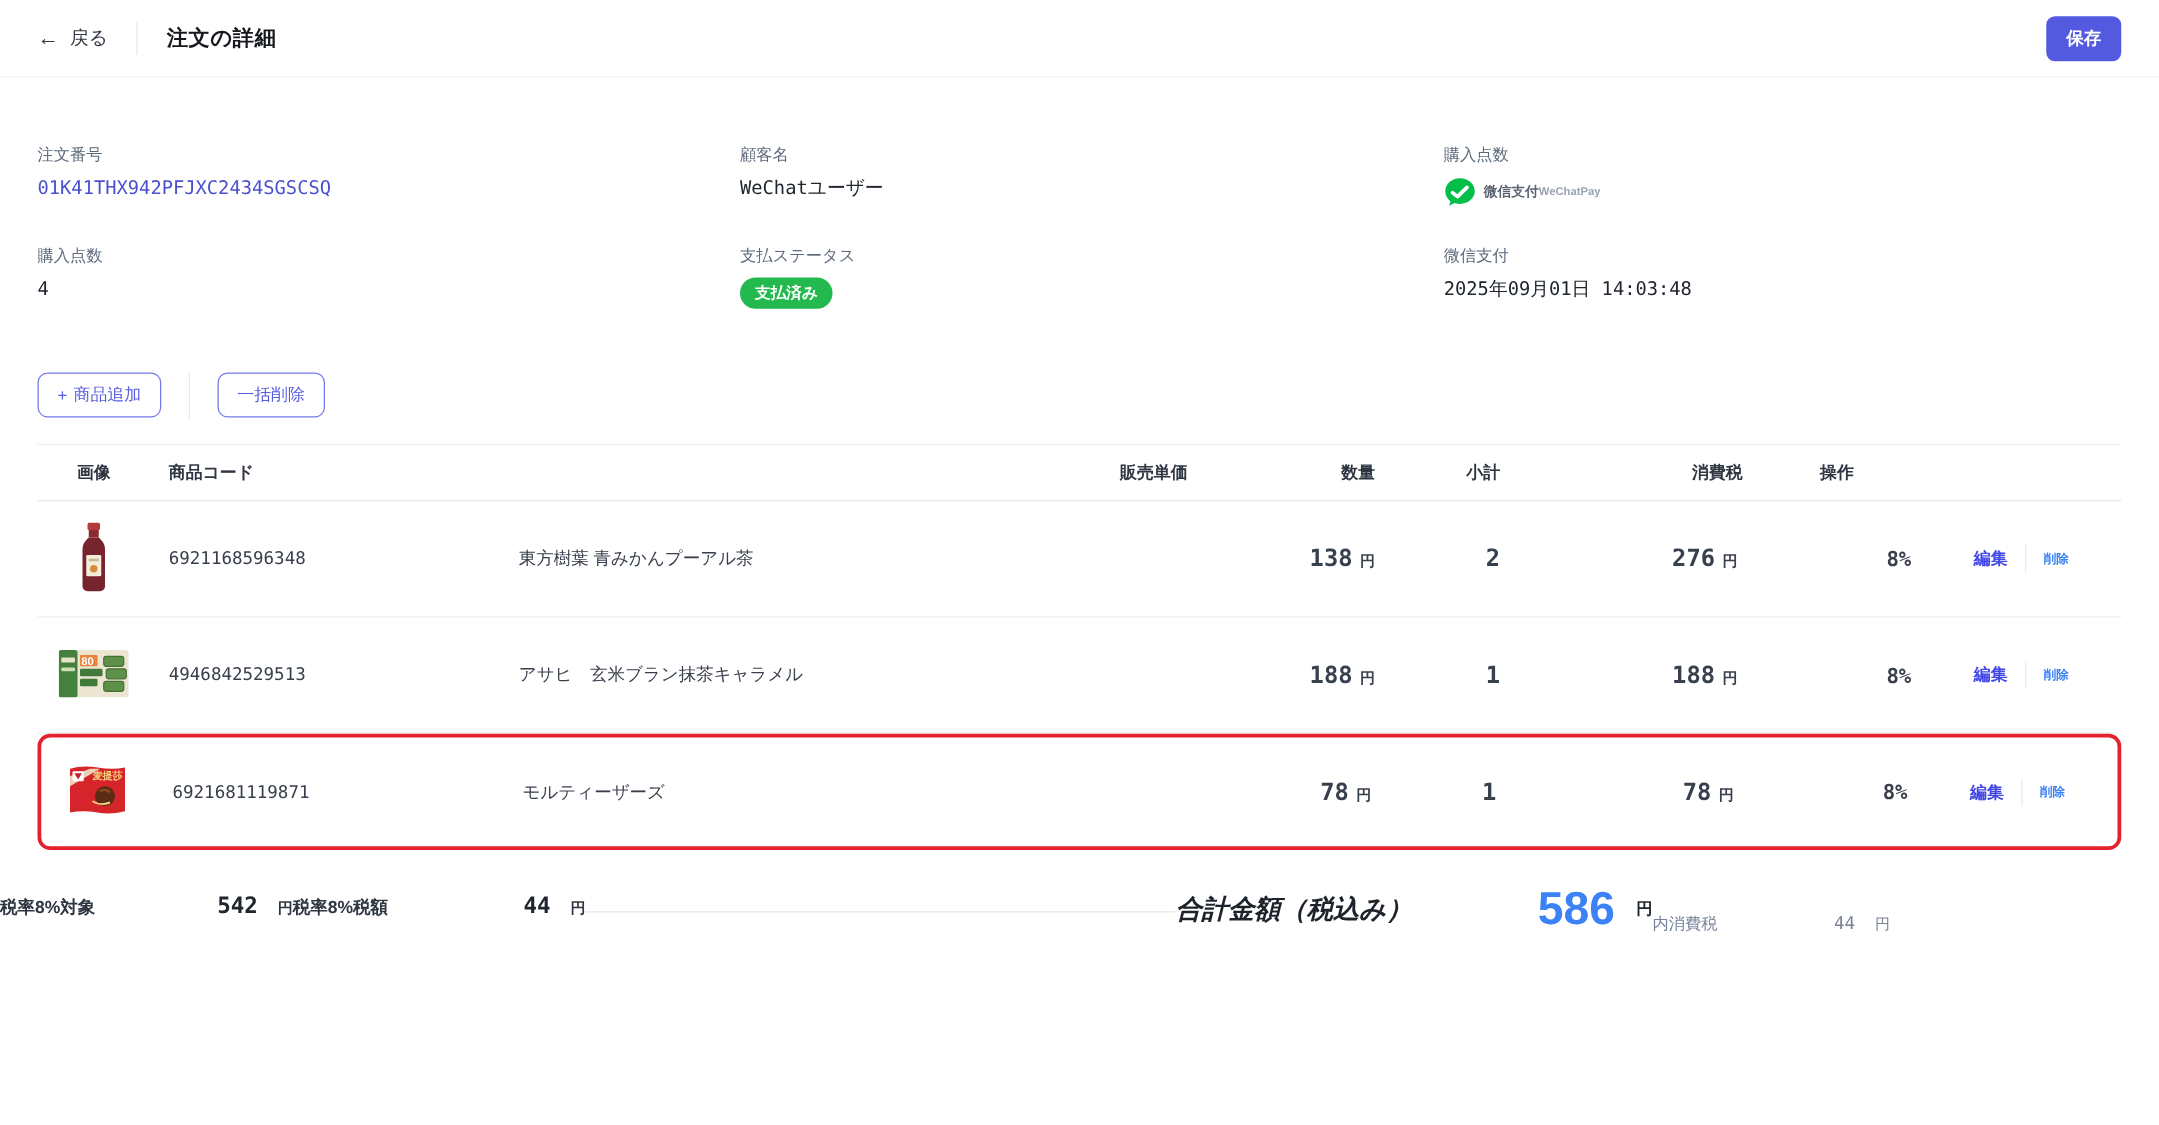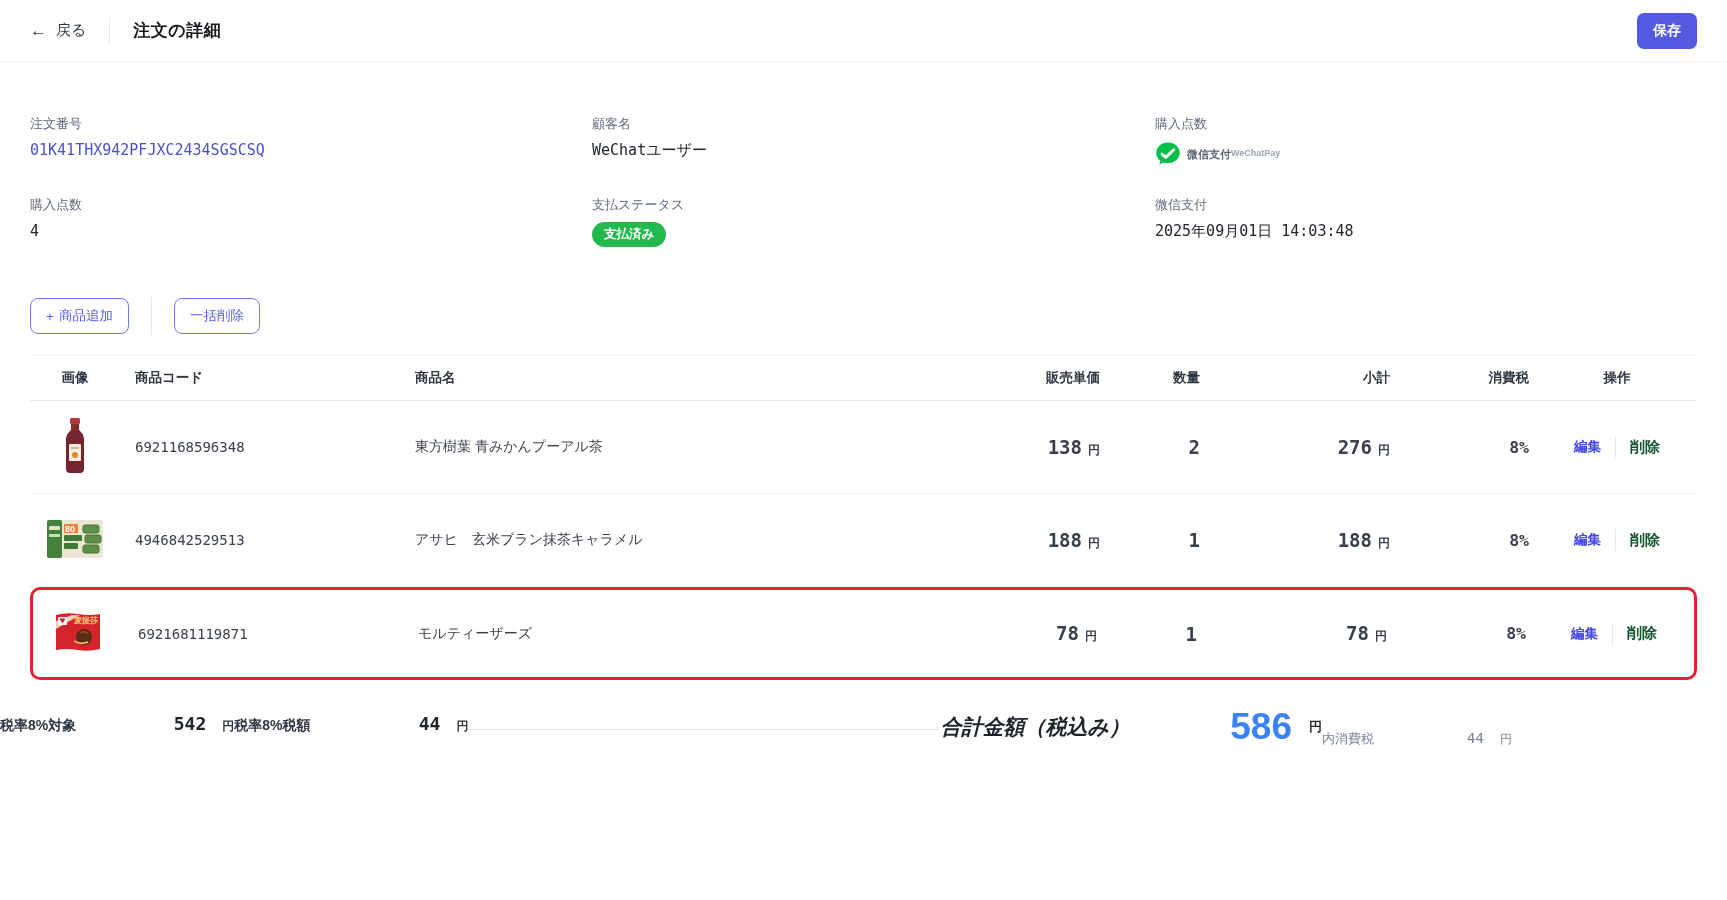--- a/index.html
+++ b/index.html
@@ -44,21 +44,21 @@
   .c-tax { text-align:right; padding-right:8px; }
   .c-act { text-align:center; }
   .trow { height:93px; border-bottom:1px solid #eef0f3; font-size:14px; color:#39404d; }
   .trow.highlight { border:3px solid #e6212f; border-radius:10px; }
   .num { font-family:"DejaVu Sans Mono","Liberation Mono",monospace; font-size:19px; font-weight:600; color:#39404d; }
   .unit { font-size:12px; font-weight:600; margin-left:6px; color:#39404d; }
   .tax-val { font-family:"DejaVu Sans Mono","Liberation Mono",monospace; font-size:16.5px; font-weight:600; color:#39404d; }
   .code-val { font-family:"DejaVu Sans Mono","Liberation Mono",monospace; font-size:14px; color:#39404d; }
   .actions { display:flex; align-items:center; justify-content:center; gap:14px; }
   .edit-link { color:#4247e5; font-weight:bold; font-size:13.5px; cursor:pointer; }
-  .del-link { color:#14532d; font-weight:bold; font-size:15px; cursor:pointer;text-align:right; }
+  .del-link { color:#3b82f6; font-weight:bold; font-size:10px; cursor:pointer;text-align:right; }
   .act-vdiv { width:1px; height:22px; background:#e7e9ee; }
 
   
   .summary { margin:26px 30px 0 0; display:flex; flex-direction:row; align-items:flex-end; }
   .sum-row { display:flex; align-items:baseline; margin-bottom:13px; }
   .sum-label { font-size:14px; font-weight:bold; color:#2e3641; }
   .sum-value { width:130px; text-align:right; font-size:18px; font-weight:600; color:#20262e; font-family:"DejaVu Sans Mono","Liberation Mono",monospace; }
   .sum-unit { width:28px; text-align:right; font-size:12px; font-weight:600; color:#2e3641; }
   .total-divider { width:472px; height:1px; background:#e3e6ea; margin:12px 0 18px 0; }
   .total-row { display:flex; align-items:center; }
@@ -135,21 +135,20 @@
       <span>商品追加</span>
     </button>
     <div class="toolbar-vdiv"></div>
     <button class="btn-outline">一括削除</button>
   </div>
 
   <div class="table">
     <div class="grid-cols thead">
       <div class="c-img">画像</div>
       <div class="c-code">商品コード</div>
-      <div class="c-name">商品名</div>
       <div class="c-num">販売単価</div>
       <div class="c-num">数量</div>
       <div class="c-num">小計</div>
       <div class="c-tax">消費税</div>
       <div class="c-act">操作</div>
     </div>
 
     <div class="grid-cols trow">
       <div class="c-img">
         <svg width="26" height="56" viewBox="0 0 26 56">

